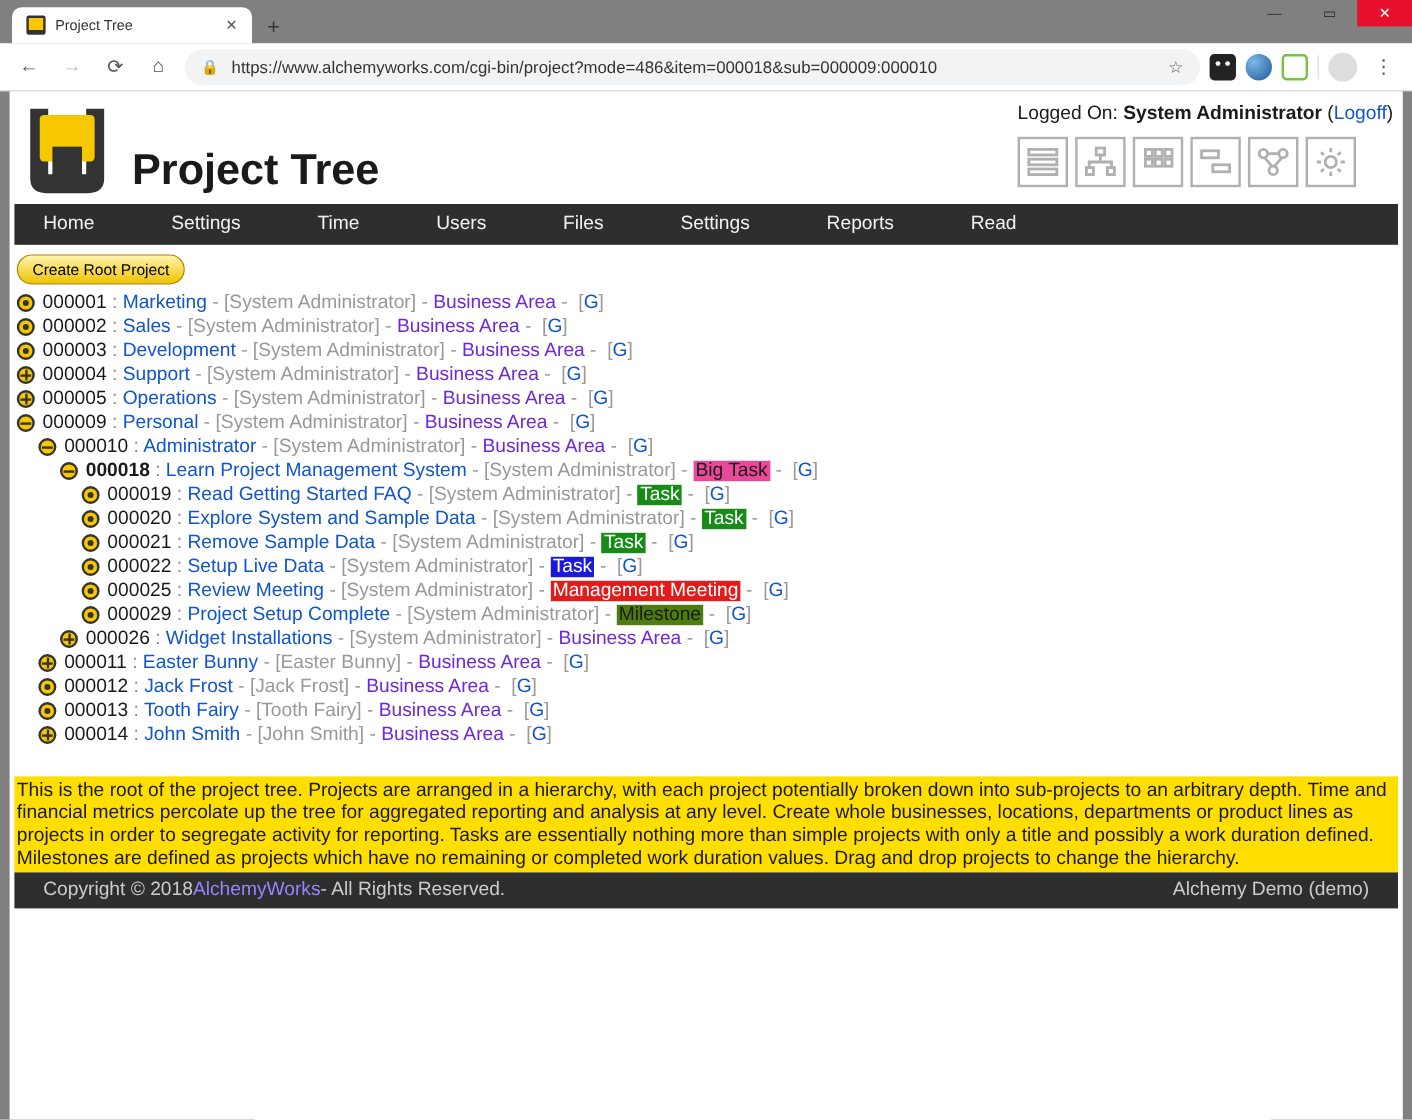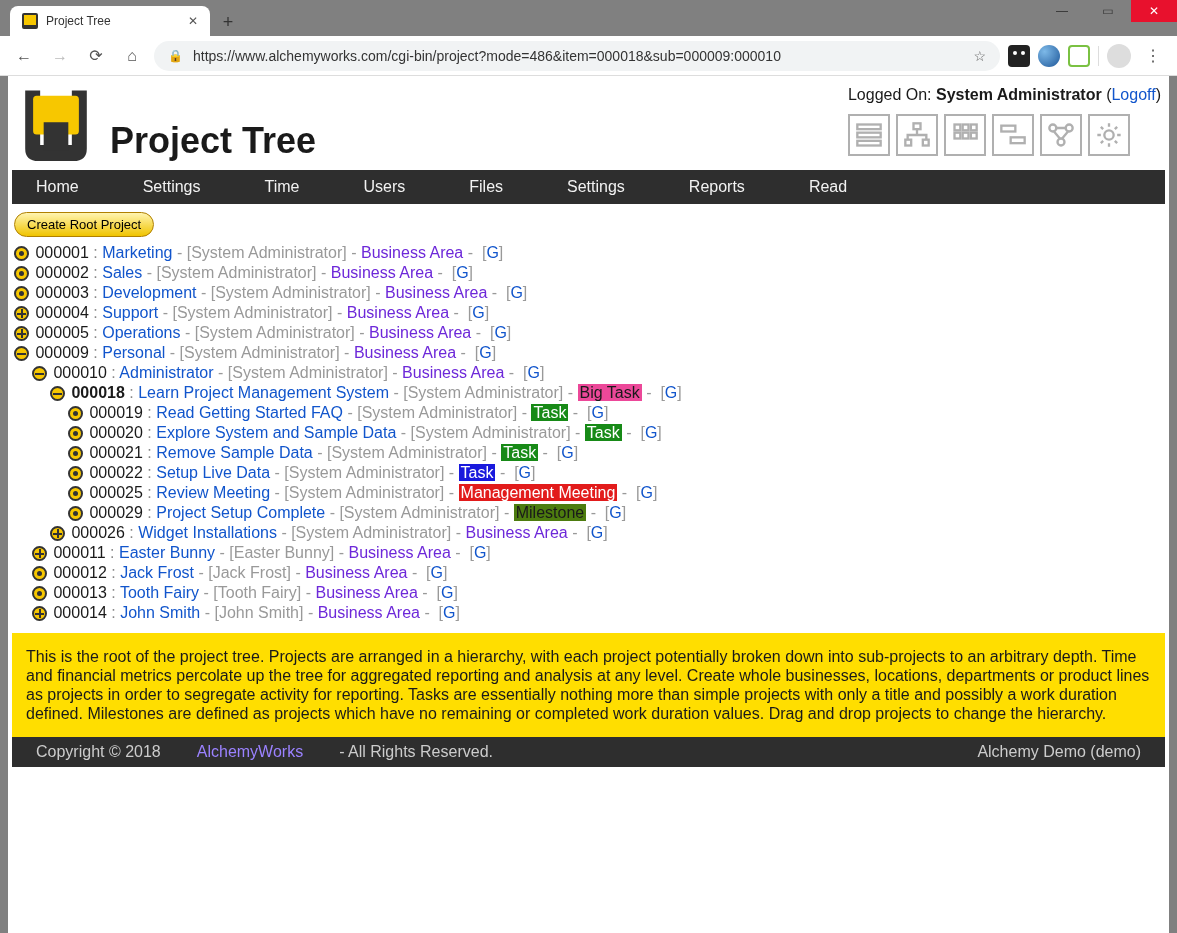--- a/index.html
+++ b/index.html
@@ -60,22 +60,22 @@
 .dash { color: #999; }
 .type { color: #6d28d9; }
 .g { color: #1155cc; cursor: pointer; }
 .brk { color: #999; }
 .tag { color: #fff; padding: 0 2px; }
 .tag.orange { background: #ec4899; color: #1a1a1a; }
 .tag.green { background: #178a17; }
 .tag.blue { background: #1919dd; }
 .tag.red { background: #e21b1b; }
 .tag.milestone { background: #4d7c0f; color: #1a1a1a; }
-.infobox { background: #ffde00; color: #1a1a1a; font-size: 16px; line-height: 19px; margin: 4px 4px 0 4px; padding: 14px; }
-.footer { background: #2e2e2e; color: #ccc; font-size: 16px; height: 30px; display: flex; align-items: center; padding: 0 24px; margin: 0 4px; gap: 36px; }
+.infobox { background: #ffde00; color: #1a1a1a; font-size: 16px; line-height: 19px; margin: 18px 4px 0 4px; padding: 2px; }
+.footer { background: #2e2e2e; color: #ccc; font-size: 16px; height: 30px; display: flex; align-items: center; padding: 0 24px; margin: 0 4px; }
 .footer a { color: #9b82ff; text-decoration: none; }
 .footer .right { margin-left: auto; }
 </style>
 </head>
 <body>
 
 <div class="winbtns">
   <div class="winbtn">—</div>
   <div class="winbtn">▭</div>
   <div class="winbtn close">✕</div>

